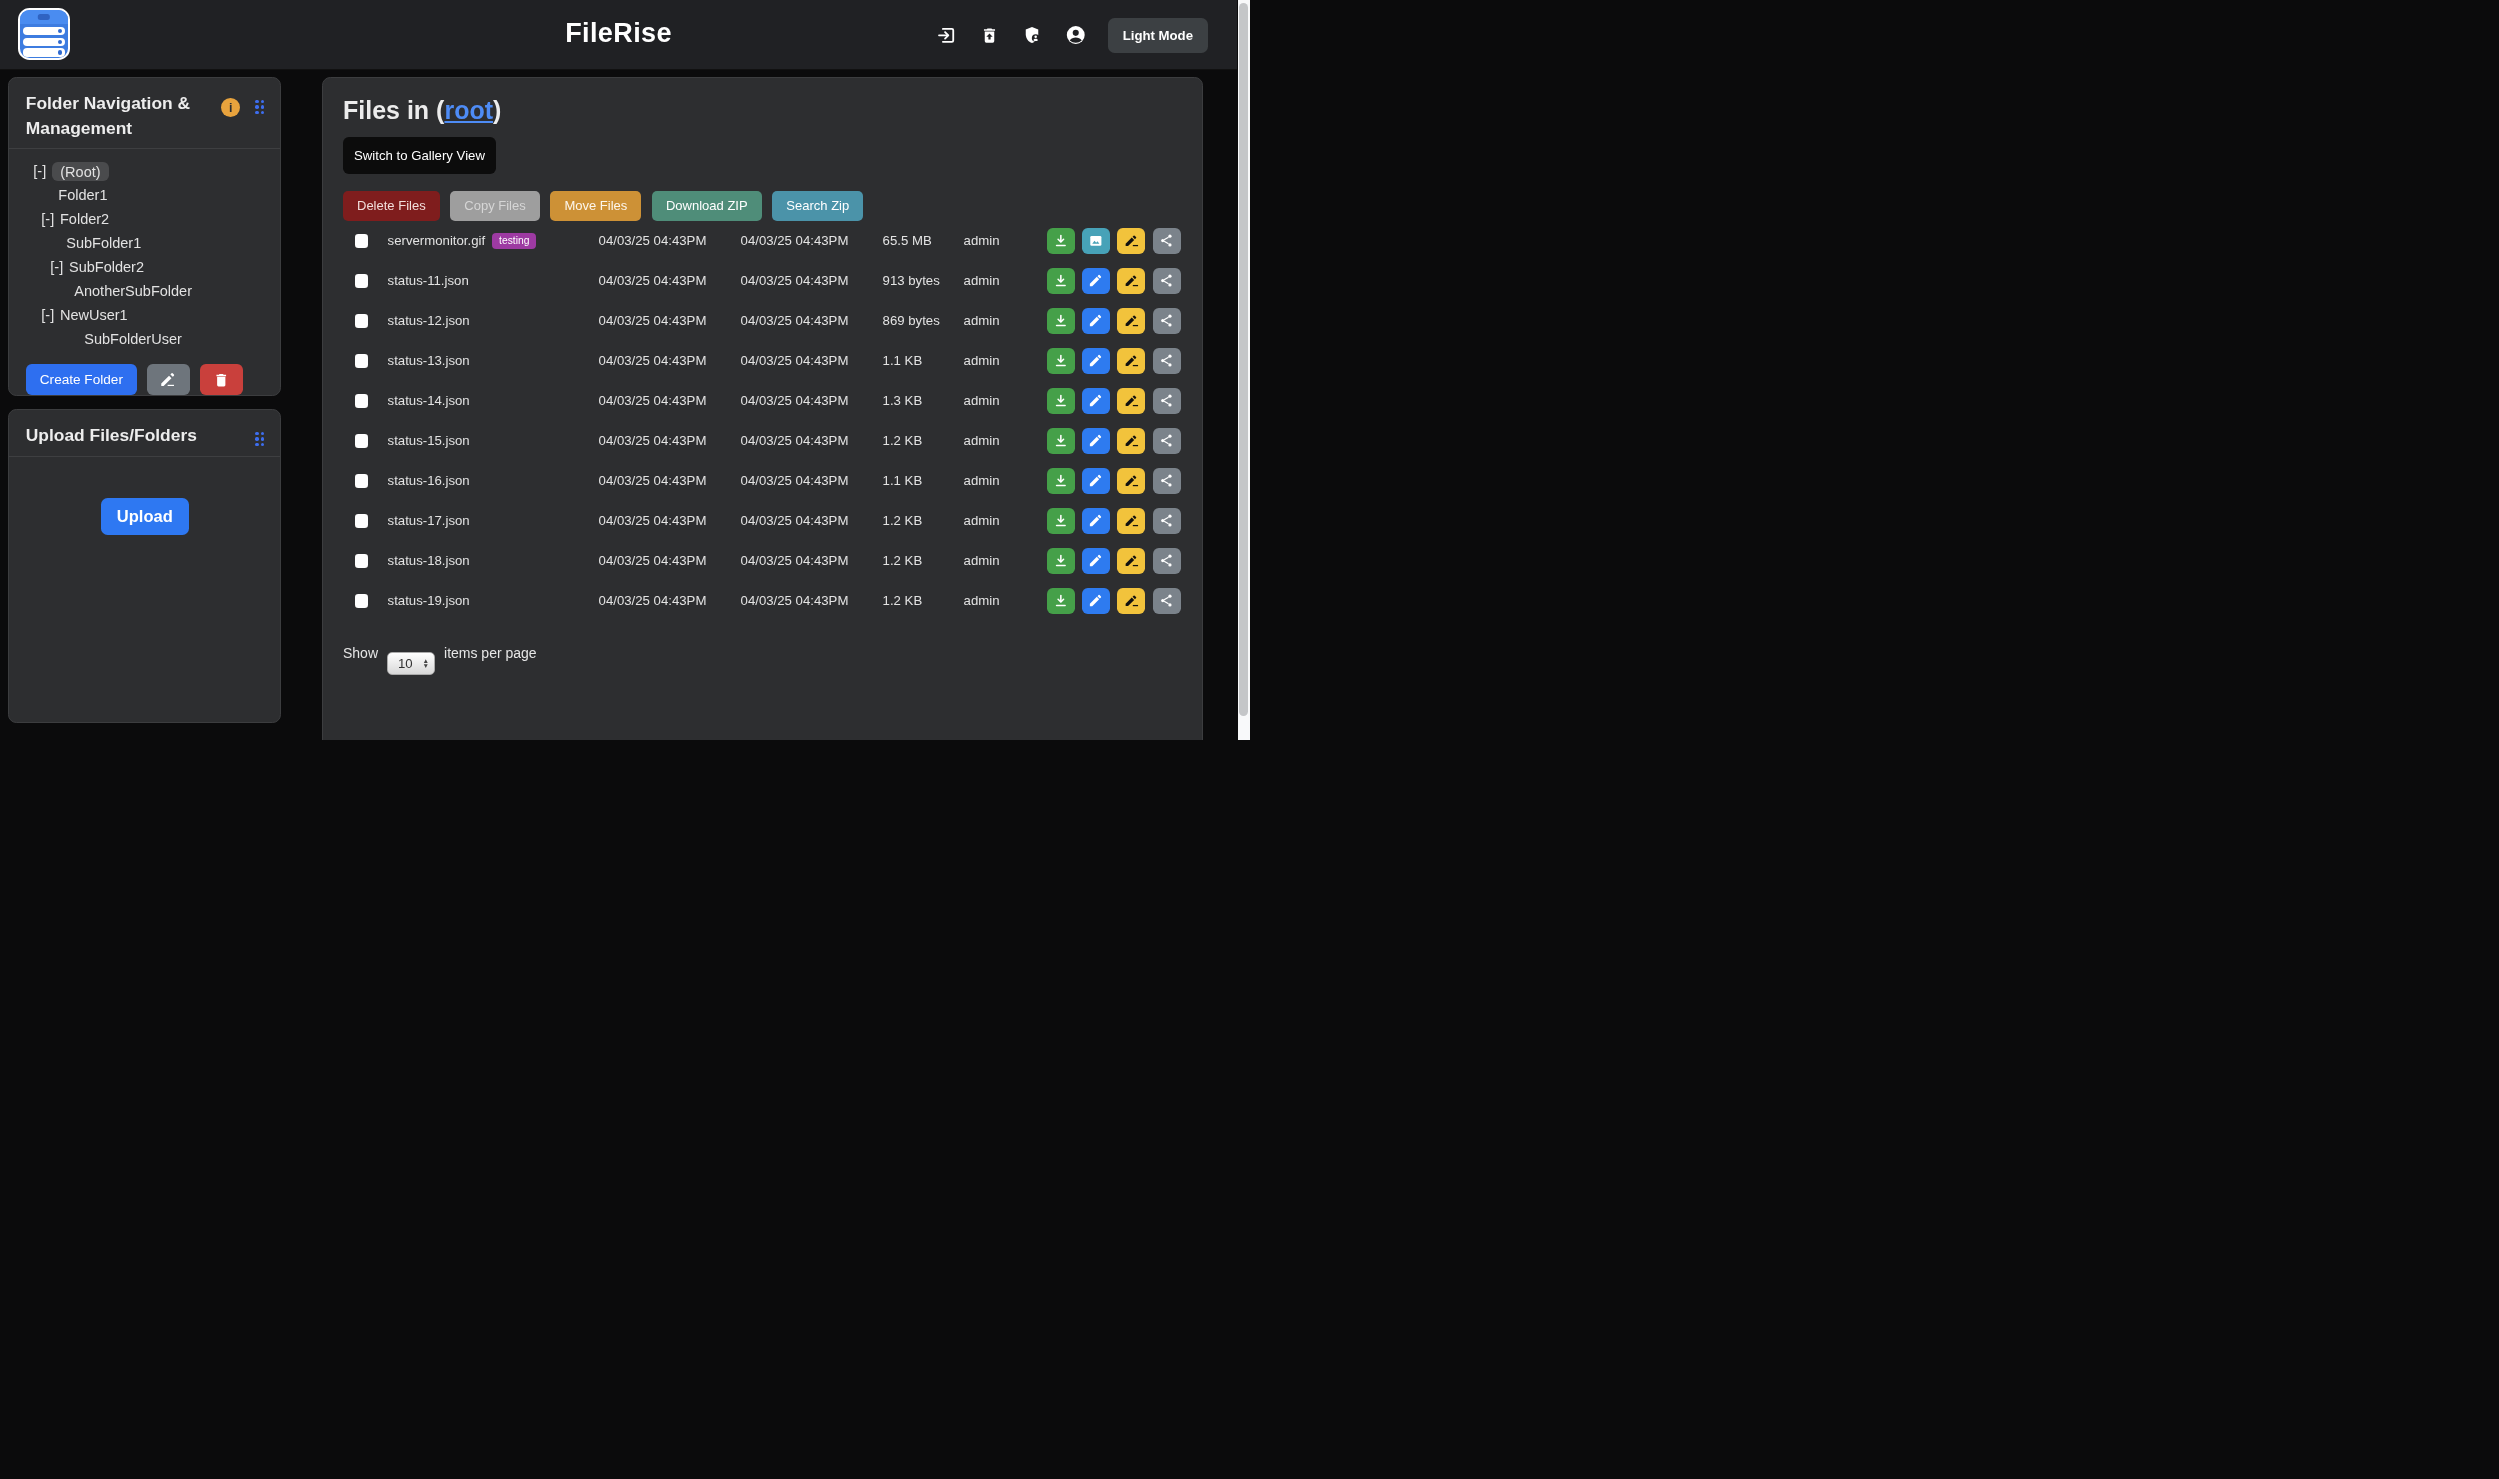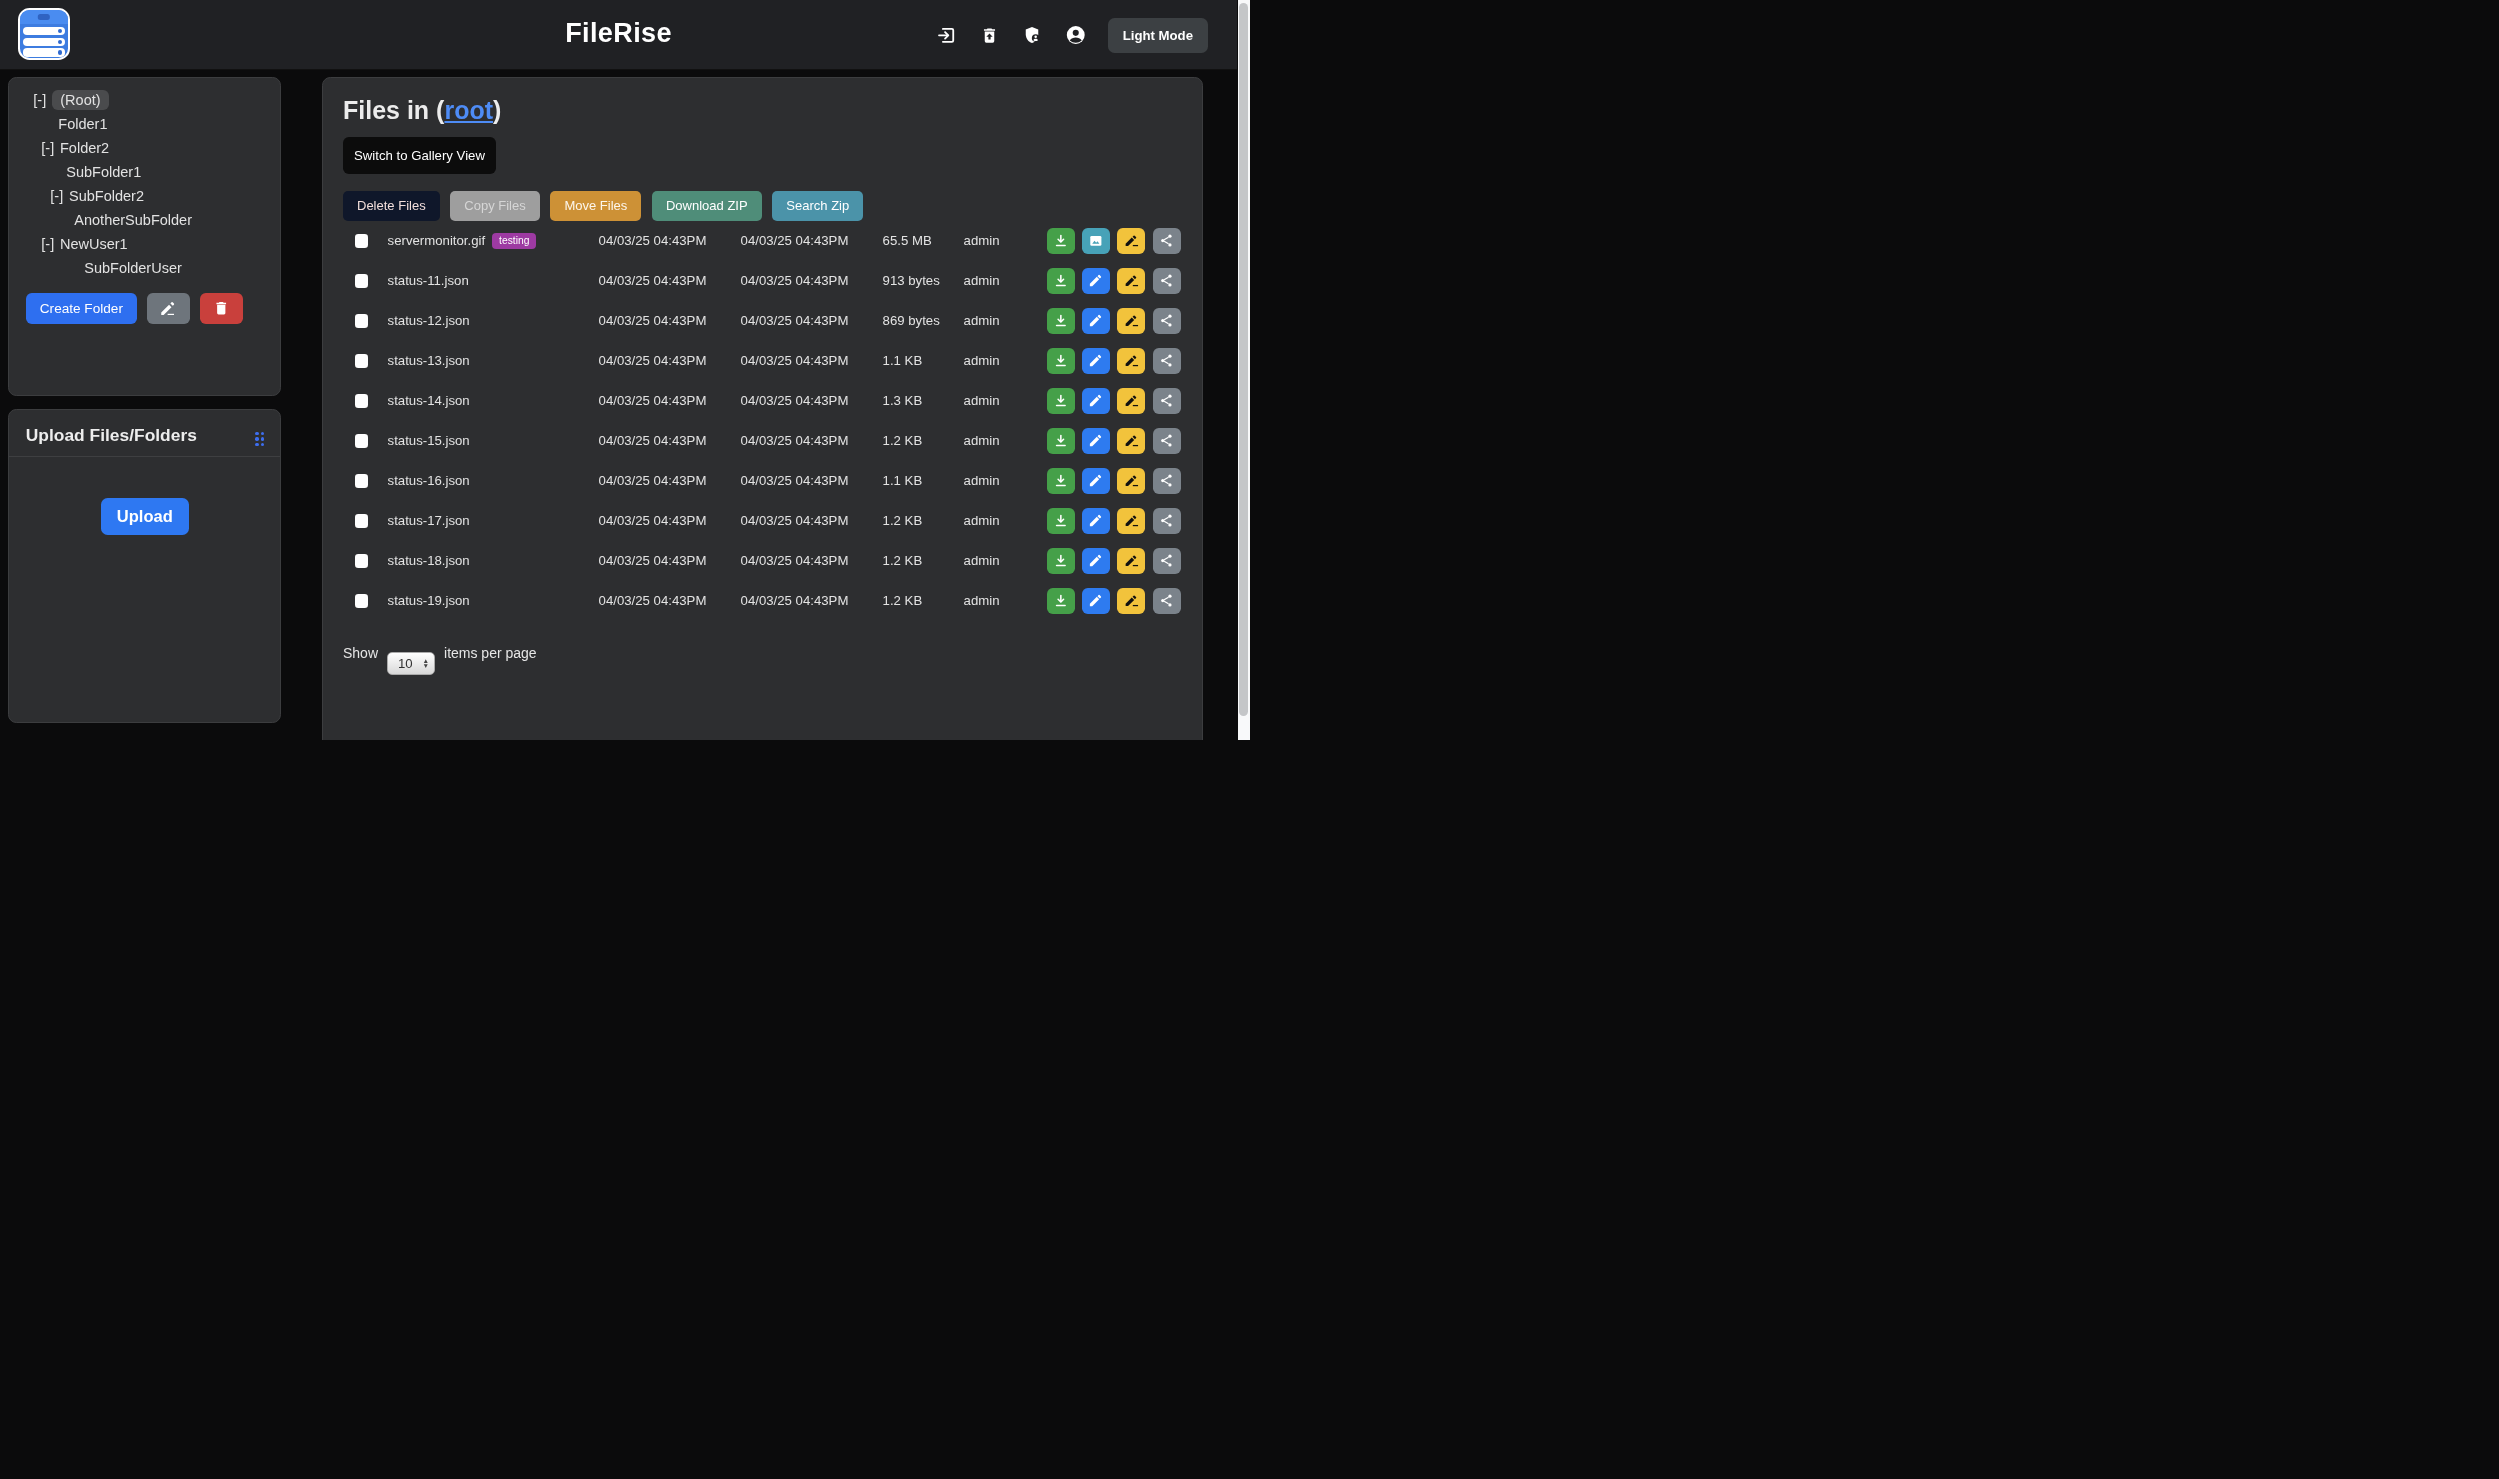--- a/index.html
+++ b/index.html
@@ -179,20 +179,35 @@
         <circle cx="12" cy="12" r="10" fill="#fff"></circle>
         <circle cx="12" cy="9.6" r="3.4" fill="#202124"></circle>
         <path fill="#202124" d="M5.3 18.1c1.6-2.3 4.1-3.3 6.7-3.3s5.1 1 6.7 3.3a10 10 0 0 1-13.4 0z"></path>
       </svg>
     </span>
     <button class="lightmode-btn">Light Mode</button>
   </div>
 </div>
 
 <div class="card" id="folder-card">
+  <div class="card-head">
+    <div class="card-title">
+      <div>Folder Navigation &amp;</div>
+      <div>Management</div>
+    </div>
+    <span class="info-badge">i</span>
+    <span class="drag-dots">
+        <i></i>
+        <i></i>
+        <i></i>
+        <i></i>
+        <i></i>
+        <i></i>
+      </span>
+  </div>
   <div class="tree" id="folder-tree">
       <div class="tree-row" style="padding-left:24px"><span class="toggle">[-]</span><span class="tname sel">(Root)</span></div>
       <div class="tree-row" style="padding-left:49px"><span class="tname">Folder1</span></div>
       <div class="tree-row" style="padding-left:32px"><span class="toggle">[-]</span><span class="tname">Folder2</span></div>
       <div class="tree-row" style="padding-left:57px"><span class="tname">SubFolder1</span></div>
       <div class="tree-row" style="padding-left:41px"><span class="toggle">[-]</span><span class="tname">SubFolder2</span></div>
       <div class="tree-row" style="padding-left:65px"><span class="tname">AnotherSubFolder</span></div>
       <div class="tree-row" style="padding-left:32px"><span class="toggle">[-]</span><span class="tname">NewUser1</span></div>
       <div class="tree-row" style="padding-left:75px"><span class="tname">SubFolderUser</span></div>
     </div>
@@ -229,21 +244,21 @@
         <i></i>
       </span>
   </div>
   <button class="btn upload-btn">Upload</button>
 </div>
 
 <div class="card" id="main-card">
   <div class="files-heading"><span>Files in (</span><a>root</a><span>)</span></div>
   <button class="btn gallery-btn">Switch to Gallery View</button>
   <div class="bulk-row" id="bulk-row">
-      <button class="bulk" style="background:#0f172a;color:#f2dedb">Delete Files</button>
+      <button class="bulk" style="background:#7f1d1d;color:#f2dedb">Delete Files</button>
       <button class="bulk" style="background:#9e9e9e;color:#d6d6d6">Copy Files</button>
       <button class="bulk" style="background:#cd9136;color:#fdf6ec">Move Files</button>
       <button class="bulk" style="background:#4f8d79;color:#ffffff">Download ZIP</button>
       <button class="bulk" style="background:#4b93a9;color:#ffffff">Search Zip</button>
     </div>
 
   <div id="file-rows">
       <div class="tablegrid trow">
         <span class="cb"></span>
         <div class="cell name">

